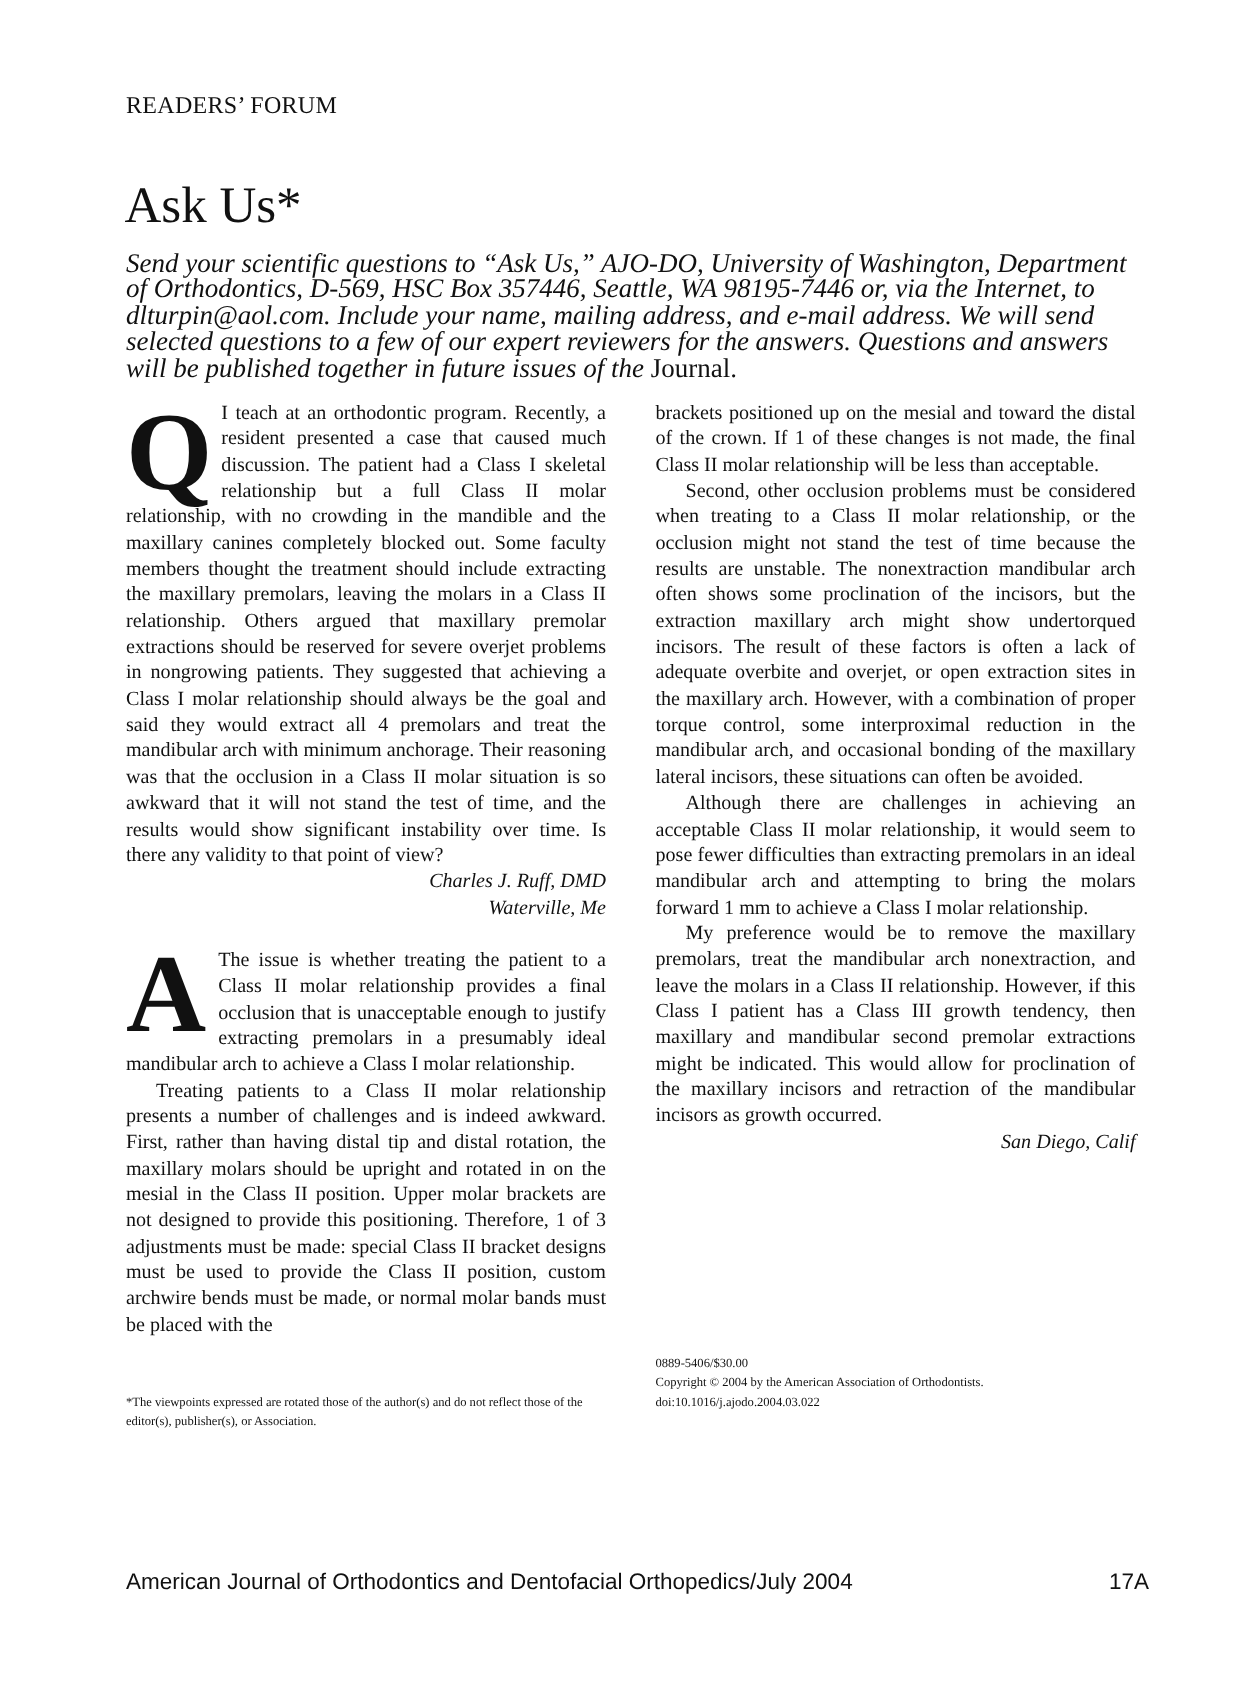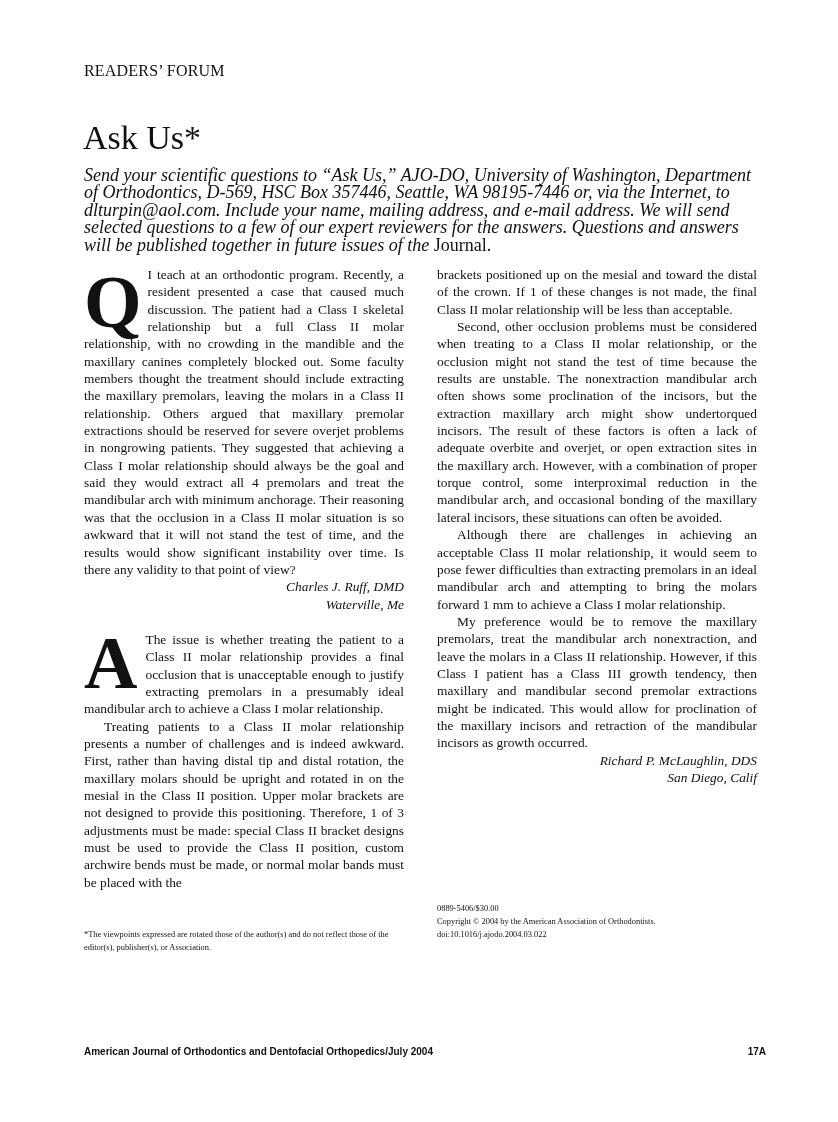--- a/index.html
+++ b/index.html
@@ -13,21 +13,21 @@
   .col.right { left:437px; }
   .q-text { font-weight:normal; }
   .dropcap { float:left; font-size:74px; line-height:60px; margin:6px 6px 0 0; font-weight:bold; }
   .dropcap.a { line-height:58px; margin:3px 8px 0 0; }
   p { margin:0; }
   .indent { text-indent:20px; }
   .sig { text-align:right; font-style:italic; }
   .answer { margin-top:18px; }
   .col-footnote { position:absolute; left:84px; top:928px; width:322px; font-size:8.4px; line-height:13px; }
   .citation { position:absolute; left:437px; top:902px; width:320px; font-size:8.4px; line-height:13px; }
-  .footer { position:absolute; left:84px; top:1046px; width:682px; font-family:"Liberation Sans", sans-serif; font-size:10px; font-weight:bold; display:flex; justify-content:space-between;align-items:center; }
+  .footer { position:absolute; left:84px; top:1046px; width:682px; font-family:"Liberation Sans", sans-serif; font-size:15px; font-weight:normal; display:flex; justify-content:space-between;align-items:center; }
 </style>
 </head>
 <body>
 
 <div class="section-label">READERS’ FORUM</div>
 <div class="title">Ask Us*</div>
 <div class="intro"><span>Send your scientific questions to “Ask Us,” AJO-DO, University of Washington, Department of Orthodontics, D-569, HSC Box 357446, Seattle, WA 98195-7446 or, via the Internet, to dlturpin@aol.com. Include your name, mailing address, and e-mail address. We will send selected questions to a few of our expert reviewers for the answers. Questions and answers will be published together in future issues of the</span> <span class="roman">Journal.</span></div>
 
 <div class="col left">
   <div>
@@ -43,21 +43,20 @@
   </div>
 </div>
 
 <div class="col-footnote">*The viewpoints expressed are rotated those of the author(s) and do not reflect those of the editor(s), publisher(s), or Association.</div>
 
 <div class="col right">
   <p>brackets positioned up on the mesial and toward the distal of the crown. If 1 of these changes is not made, the final Class II molar relationship will be less than acceptable.</p>
   <p class="indent">Second, other occlusion problems must be considered when treating to a Class II molar relationship, or the occlusion might not stand the test of time because the results are unstable. The nonextraction mandibular arch often shows some proclination of the incisors, but the extraction maxillary arch might show undertorqued incisors. The result of these factors is often a lack of adequate overbite and overjet, or open extraction sites in the maxillary arch. However, with a combination of proper torque control, some interproximal reduction in the mandibular arch, and occasional bonding of the maxillary lateral incisors, these situations can often be avoided.</p>
   <p class="indent">Although there are challenges in achieving an acceptable Class II molar relationship, it would seem to pose fewer difficulties than extracting premolars in an ideal mandibular arch and attempting to bring the molars forward 1 mm to achieve a Class I molar relationship.</p>
   <p class="indent">My preference would be to remove the maxillary premolars, treat the mandibular arch nonextraction, and leave the molars in a Class II relationship. However, if this Class I patient has a Class III growth tendency, then maxillary and mandibular second premolar extractions might be indicated. This would allow for proclination of the maxillary incisors and retraction of the mandibular incisors as growth occurred.</p>
-  <p class="sig">Richard P. McLaughlin, DDS</p>
   <p class="sig">San Diego, Calif</p>
 </div>
 
 <div class="citation">
   <div>0889-5406/$30.00</div>
   <div>Copyright © 2004 by the American Association of Orthodontists.</div>
   <div>doi:10.1016/j.ajodo.2004.03.022</div>
 </div>
 
 <div class="footer">

